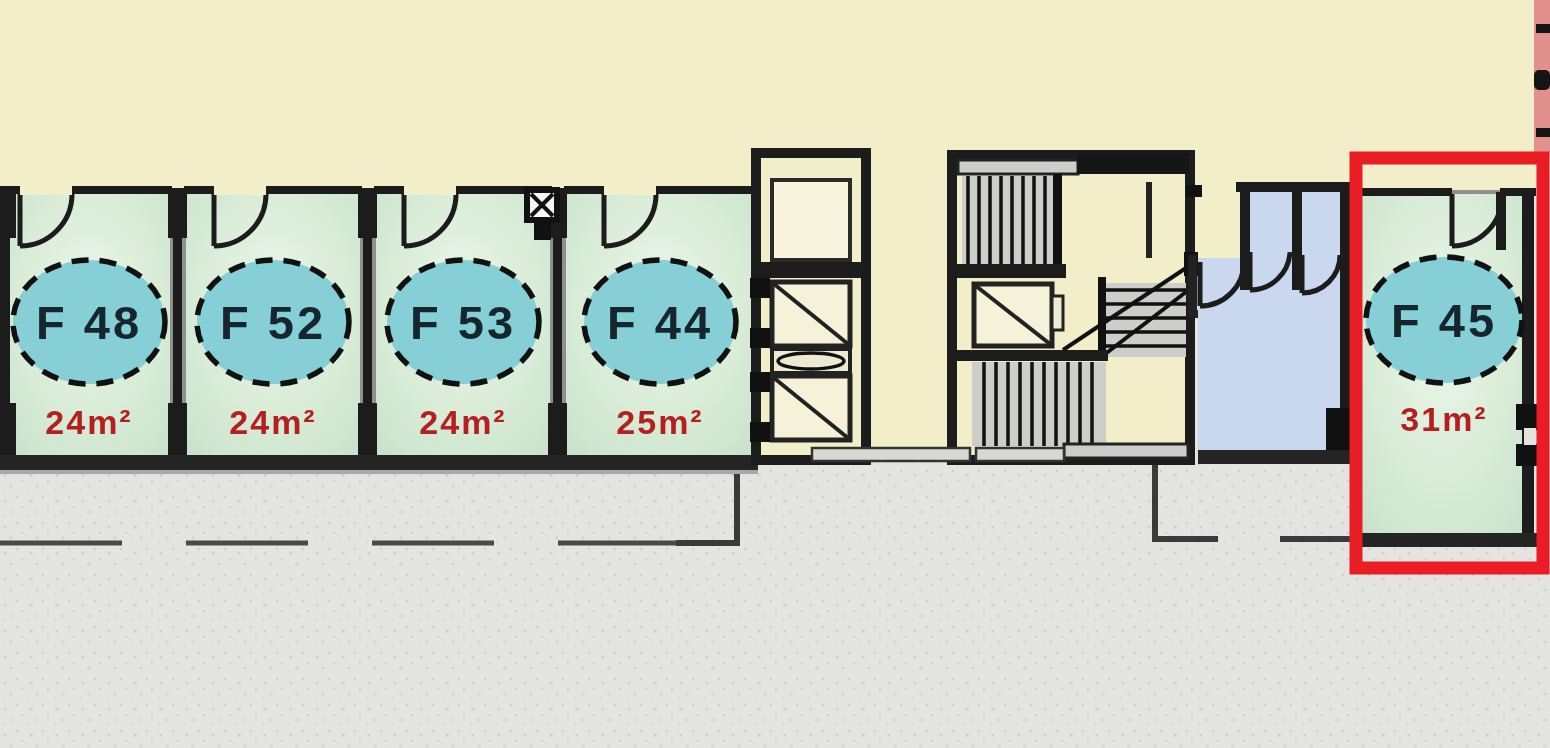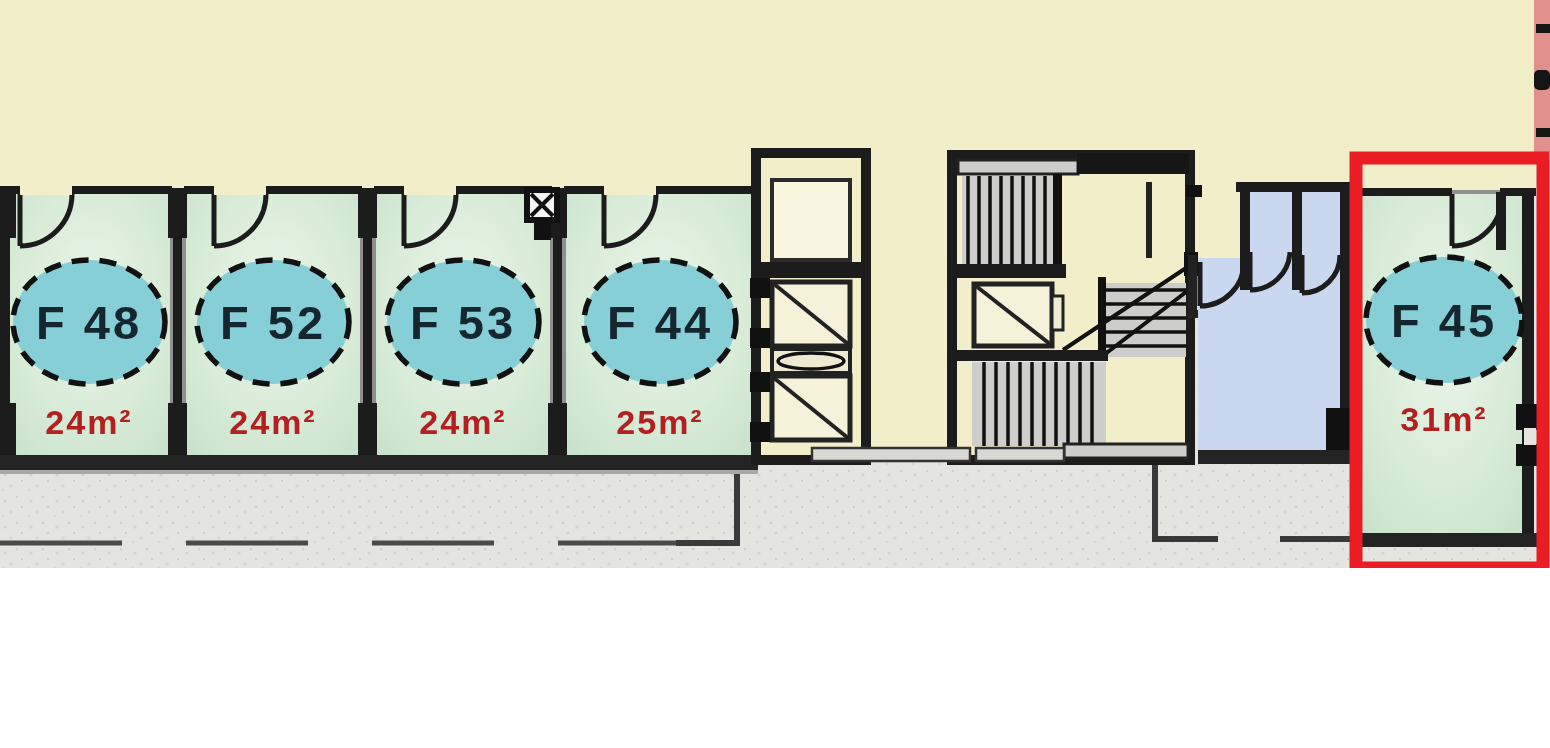--- a/index.html
+++ b/index.html
@@ -1,18 +1,18 @@
 <!DOCTYPE html>
 <html><head>
 <meta charset="utf-8">
 <style>
   html,body{margin:0;padding:0;background:#ffffff;}
   .stage{
     position:relative;
-    width:1550px;height:568px;
+    width:1550px;height:748px;
     overflow:hidden;
     font-family:"Liberation Sans", sans-serif;
   }
   svg{display:block;}
   text{font-family:"Liberation Sans", sans-serif;}
   .unit-id{font-weight:bold;font-size:47px;letter-spacing:3px;}
   .unit-area{font-weight:bold;font-size:34px;letter-spacing:2px;}
 </style>
 </head>
 <body>

